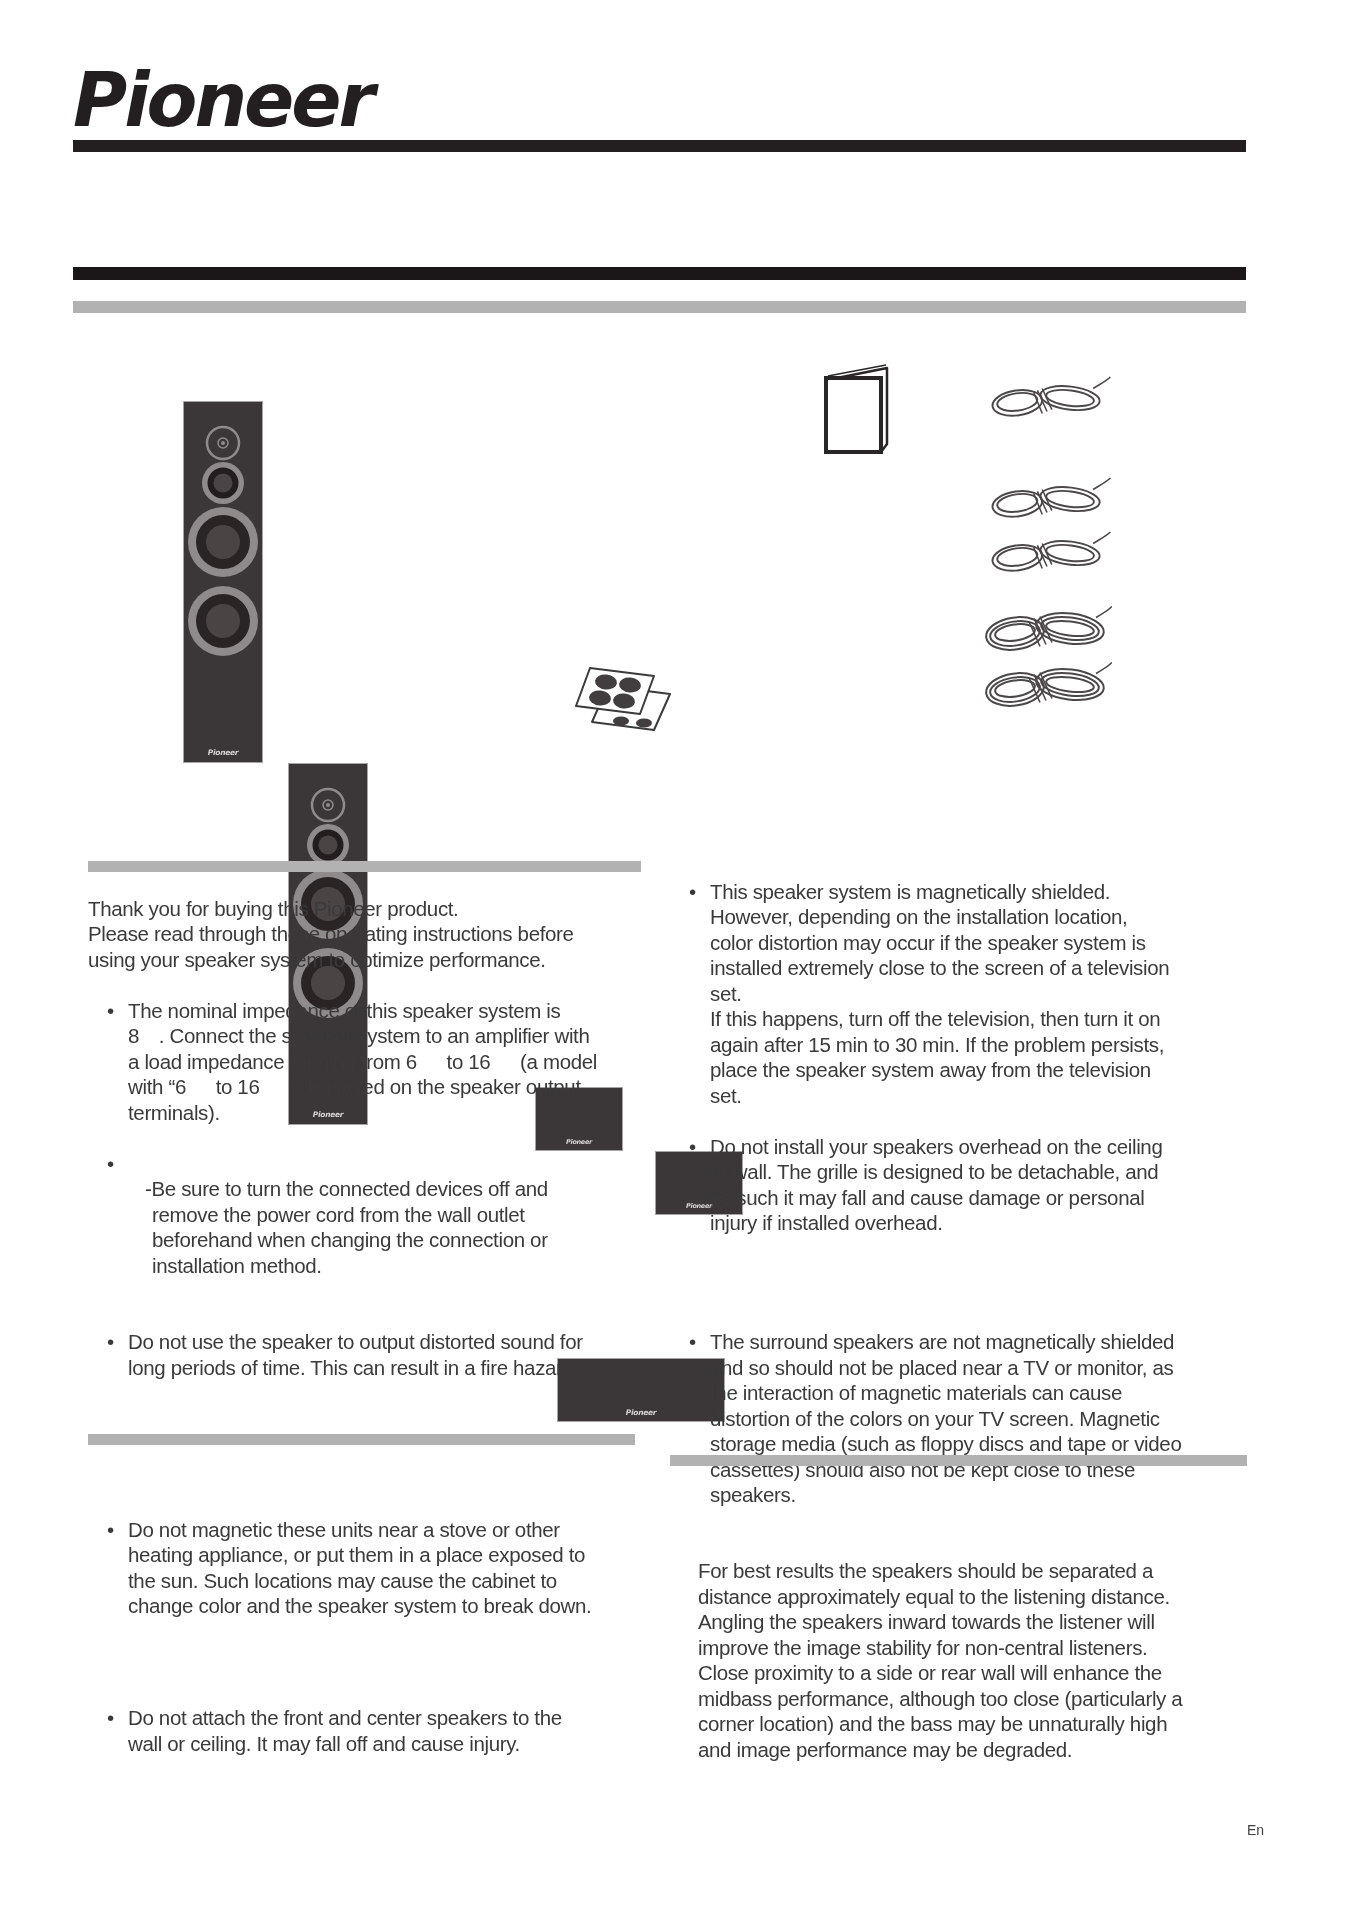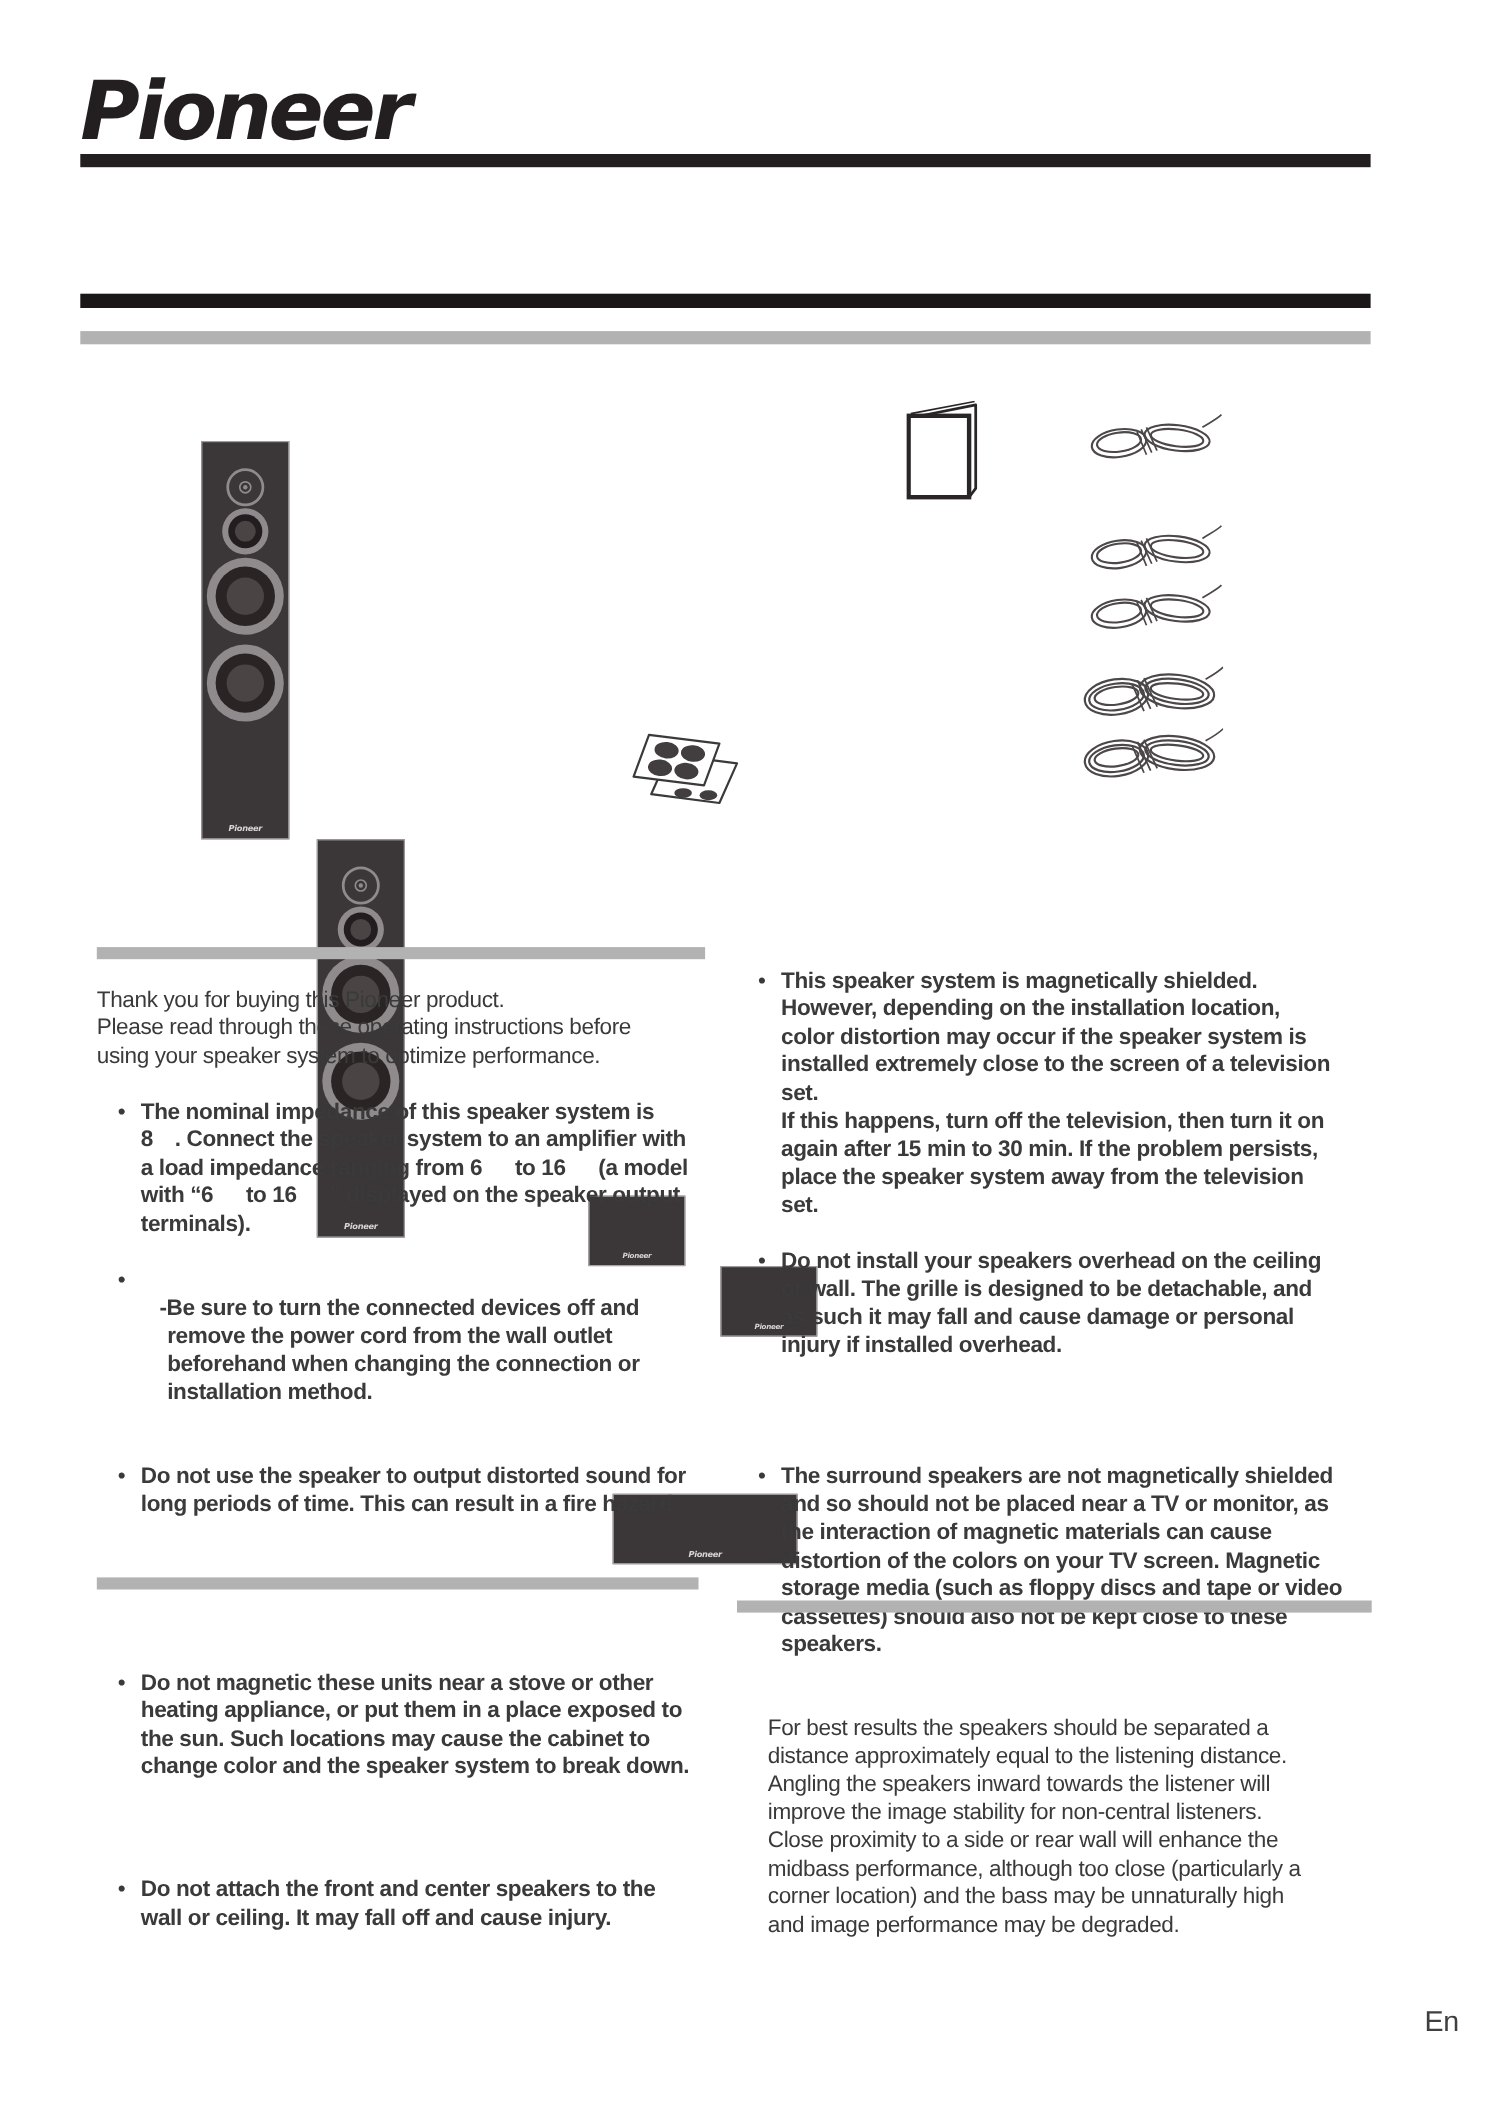--- a/index.html
+++ b/index.html
@@ -13,34 +13,34 @@
     font-family:"DejaVu Sans",sans-serif;font-weight:bold;font-style:italic;
     font-size:74px;letter-spacing:-3px;fill:#231f20;
   }
   .rule{background:#231f20;}
   .bar-black{background:#1b1718;}
   .bar-gray{background:#b2b2b2;}
   
   .txt{font-size:20.5px;line-height:25.5px;letter-spacing:-0.35px;white-space:pre-line;}
   .bullet{display:flex;align-items:flex-start;}
   .bm{flex:0 0 21px;margin-left:19px;}
-  .bt{flex:1 1 auto;font-weight:bold;}
+  .bt{flex:1 1 auto;}
   .sub{padding-left:24px;text-indent:-7px;}
   .gap61{margin-top:61px;}
   .gap68{margin-top:68px;}
   
   .fl-speaker{width:80px;height:362px;}
   .dark-box{background:#3b3637;border:1px solid #a8a4a4;box-sizing:border-box;position:relative;}
   .mini-brand{
     position:absolute;left:0;right:0;bottom:6px;text-align:center;
     font-family:"DejaVu Sans",sans-serif;font-weight:bold;font-style:italic;
     font-size:7.5px;letter-spacing:-0.3px;color:#d8d5d5;line-height:1;
   }
   .lineart{stroke:#4c4748;fill:none;stroke-width:2;}
-  .page-label{font-size:26px;color:#3f3f3f;letter-spacing:-0.2px;margin-left:48px;}
+  .page-label{font-size:14px;color:#3f3f3f;letter-spacing:-0.2px;}
 </style>
 </head>
 <body>
 
 <div class="page">
 
   <svg width="0" height="0" style="position:absolute">
     <defs>
       <g id="coil" class="lineart">
         <ellipse cx="33" cy="28" rx="26" ry="13" transform="rotate(-8 33 28)"></ellipse>

